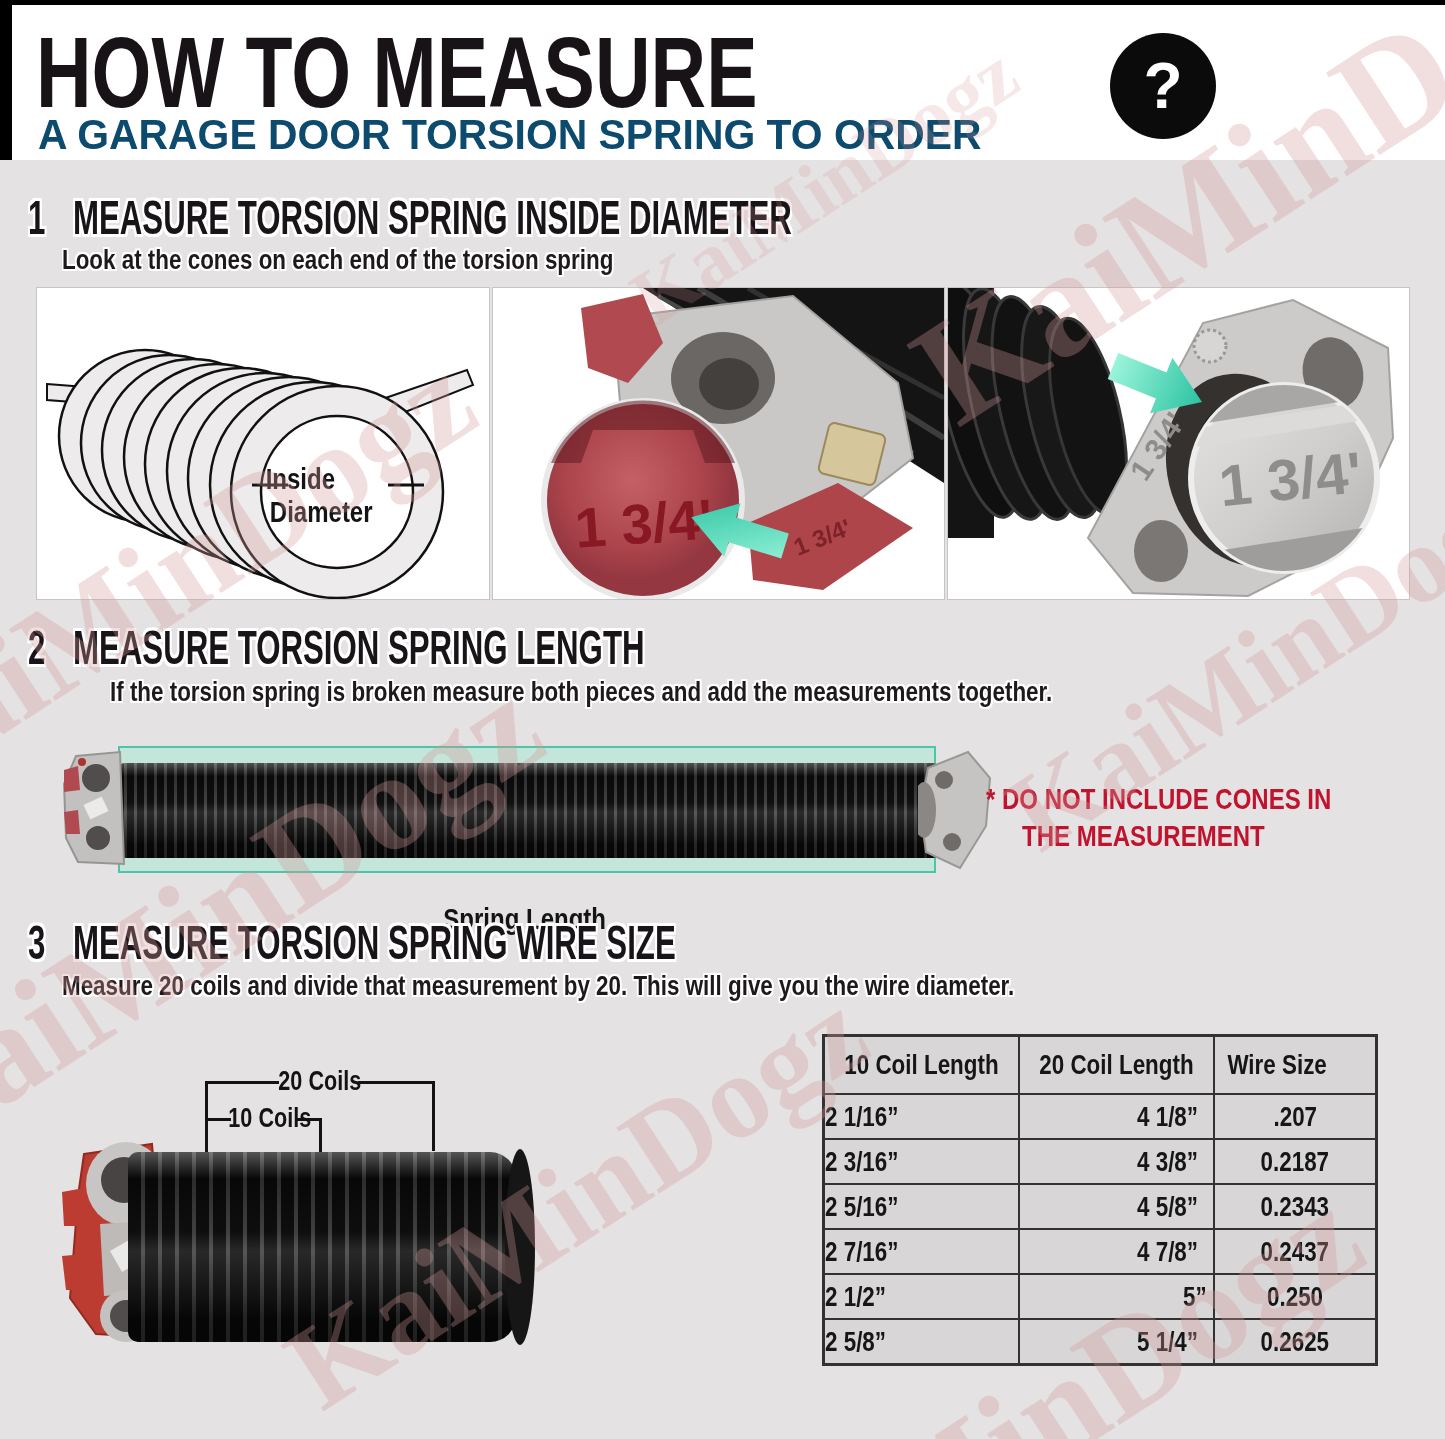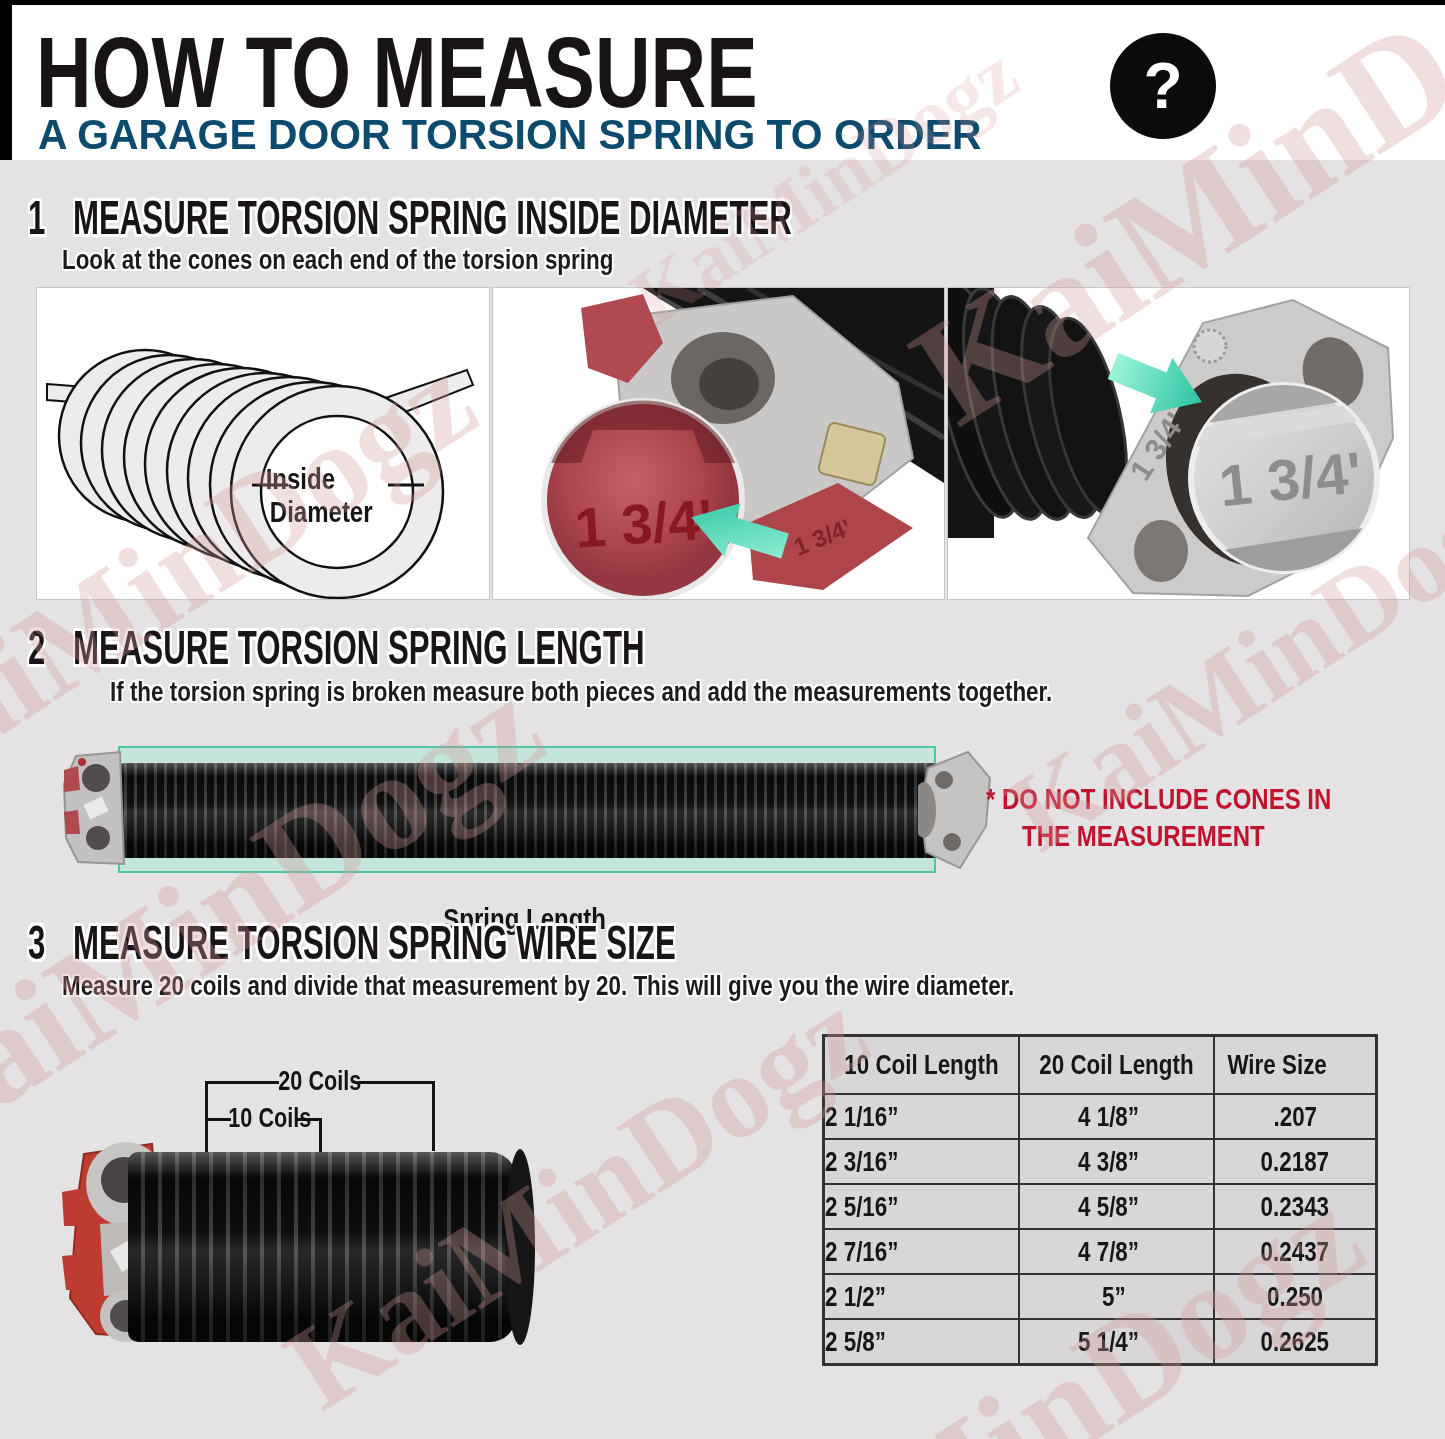--- a/index.html
+++ b/index.html
@@ -35,21 +35,21 @@
       repeating-linear-gradient(90deg,#0b0b0b 0 13px,#3f3f3f 13px 17px);}
   .tealbox{position:absolute;left:118px;top:746px;width:818px;height:127px;
     background:rgba(158,233,209,0.48);border:2px solid #4cc5a9;box-sizing:border-box;}
   
   table.wire{position:absolute;left:822px;top:1034px;border-collapse:collapse;
     border:3px solid #323232;background:#d8d6d7;}
   table.wire td,table.wire th{border:2px solid #323232;font-size:28px;font-weight:bold;color:#161616;
     height:43px;padding:0;}
   table.wire th{height:56px;text-align:left;}
   td.c1{width:182px;text-align:left;padding-left:42px;}
-  td.c2{width:183px;text-align:center;padding-left:36px;}
+  td.c2{width:183px;text-align:right;padding-left:36px;}
   td.c3{width:160px;text-align:center;}
   .redtxt{font-size:30px;font-weight:bold;color:#c0132e;line-height:37px;}
 </style>
 </head>
 <body>
 
 <div class="canvas">
 
   <div class="abs" style="left:0;top:0;width:1445px;height:160px;background:#fff;"></div>
 

